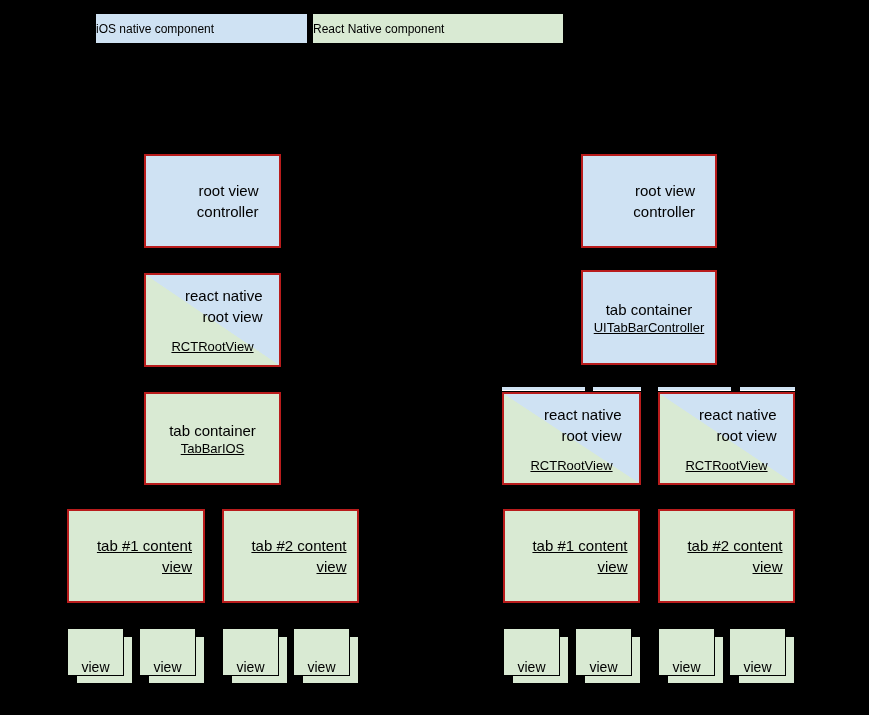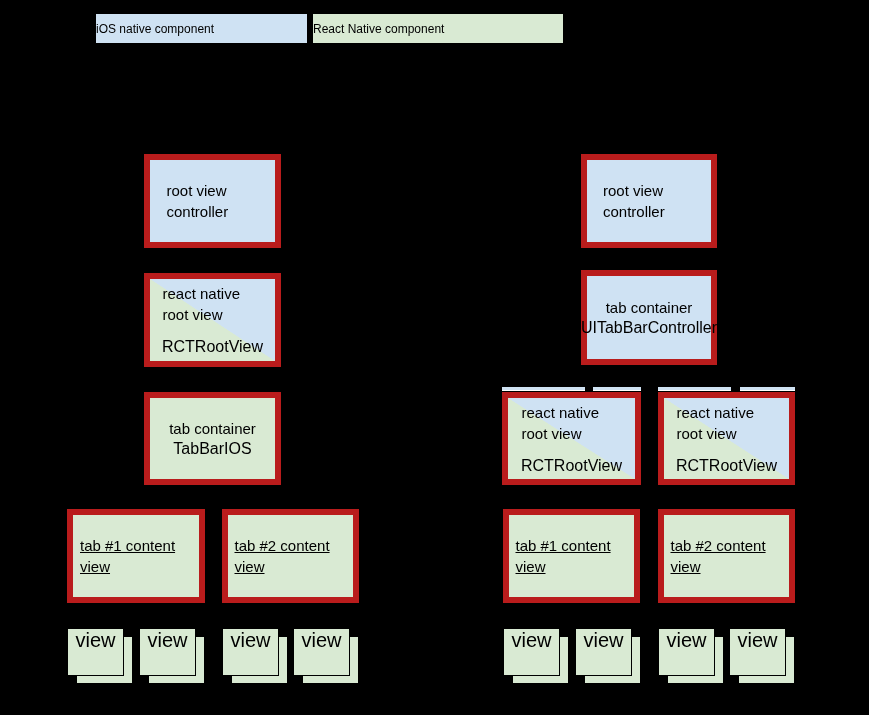--- a/index.html
+++ b/index.html
@@ -22,51 +22,51 @@
   .legend-box{
     position:absolute;
     height:29px;top:14px;
     display:flex;align-items:center;
     font-size:12px;
   }
   .legend-ios{left:96px;width:211px;background:var(--ios);}
   .legend-rn{left:313px;width:250px;background:var(--rn);}
   .box{
     position:absolute;
-    border:6px solid #b91c1c;
+    border:2px solid #b91c1c;
     display:flex;flex-direction:column;align-items:center;justify-content:center;
-    text-align:left;
+    text-align:right;
     font-size:15px;line-height:1.4;
   }
   .blue{background:var(--ios);}
   .green{background:var(--rn);}
   .split{background:linear-gradient(to bottom left,var(--ios) 49.8%,var(--rn) 50.2%);gap:12px;}
   .lbl{display:block;}
   .w92{max-width:92px;}
   .w100{max-width:100px;}
   .w112{max-width:112px;text-decoration:underline;}
-  .sub{font-size:16px;line-height:1.2;}
+  .sub{font-size:13px;line-height:1.2;text-decoration:underline;}
   .strip{
     position:absolute;top:387px;height:4px;
     background:var(--ios);
     border-bottom:1px solid var(--edge);
   }
   .strip-notch{
     position:absolute;top:0;height:5px;background:var(--bg);
   }
   .view-stack{position:absolute;width:66px;height:57px;}
   .view-back{
     position:absolute;left:9px;top:8px;width:57px;height:48px;
     background:var(--rn);border:1px solid #000;
   }
   .view-front{
     position:absolute;left:0;top:0;width:57px;height:48px;
     background:var(--rn);border:1px solid #000;
-    display:flex;align-items:flex-start;justify-content:center;
-    font-size:20px;
+    display:flex;align-items:flex-end;justify-content:center;
+    font-size:14px;
   }
 </style>
 </head>
 <body>
 
 <div class="canvas">
 
   <div class="legend-box legend-ios">
     <span>iOS native component</span>
   </div>

